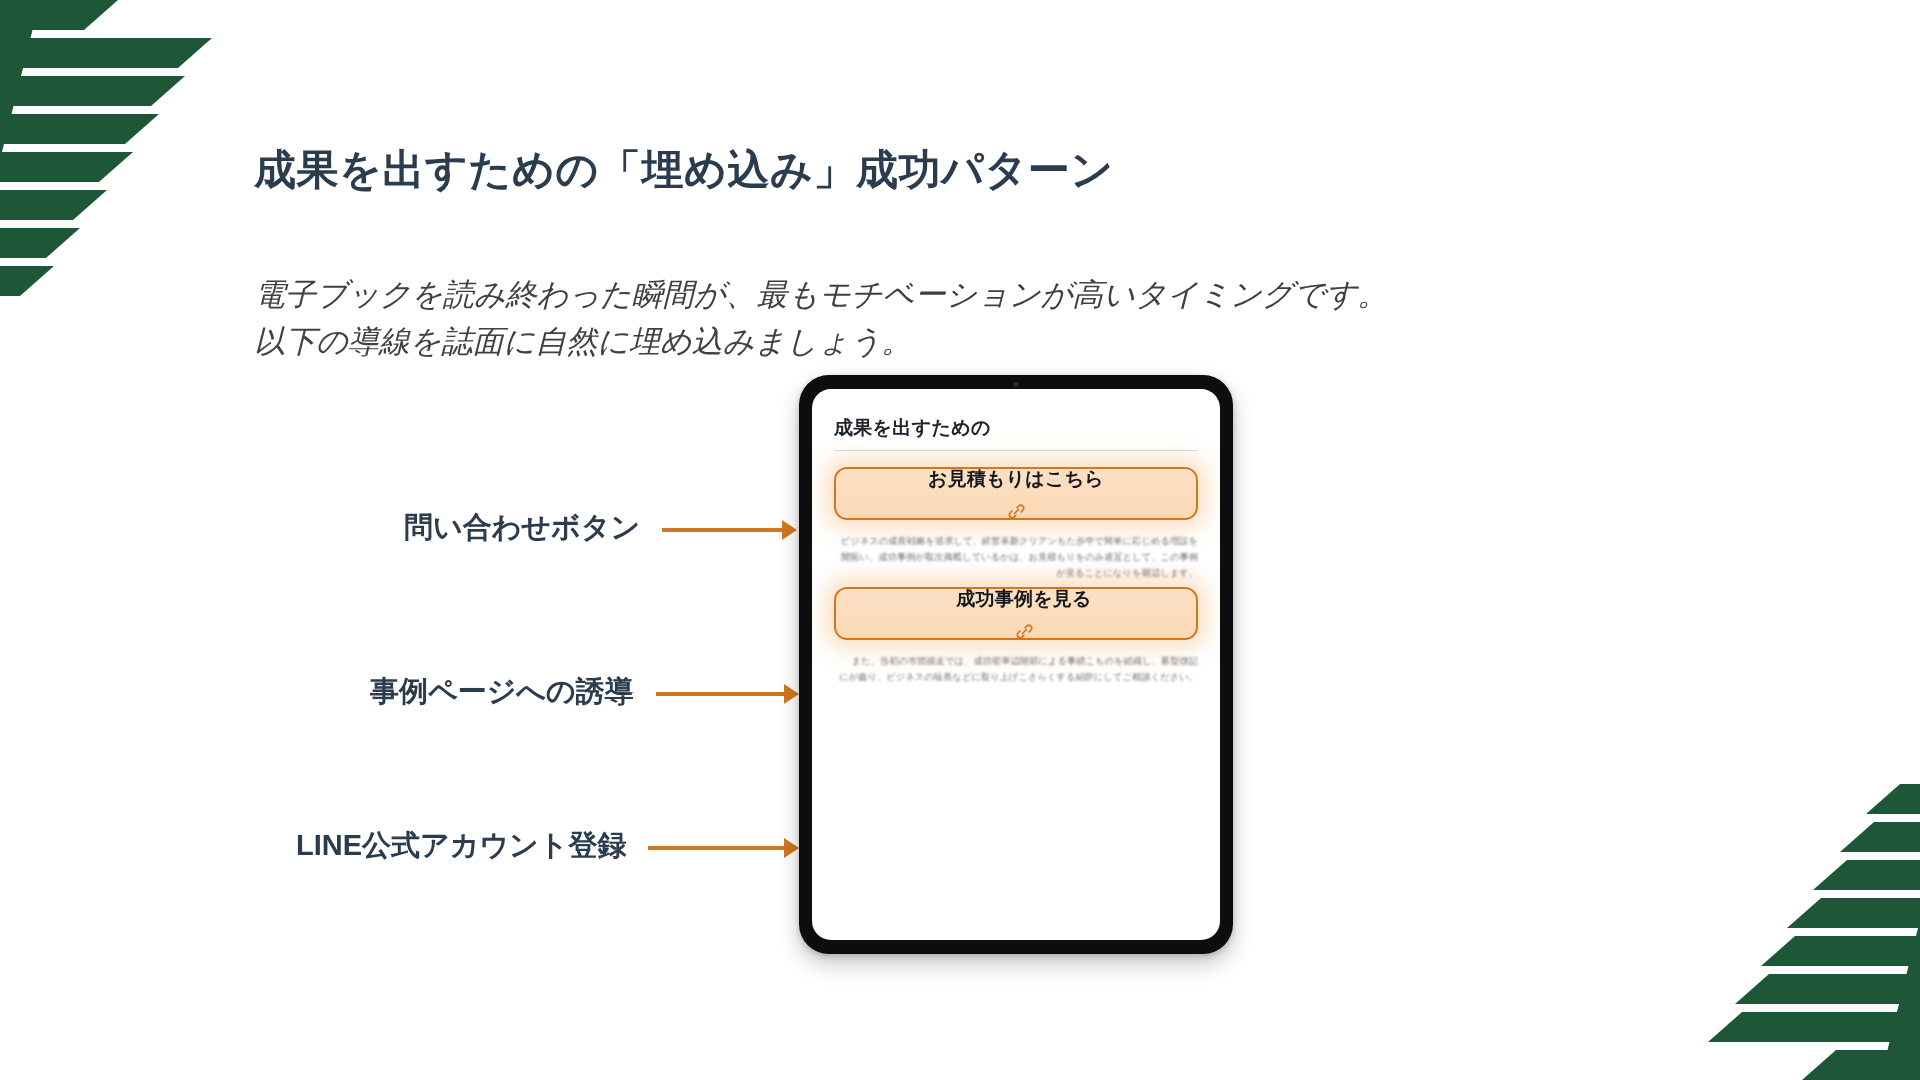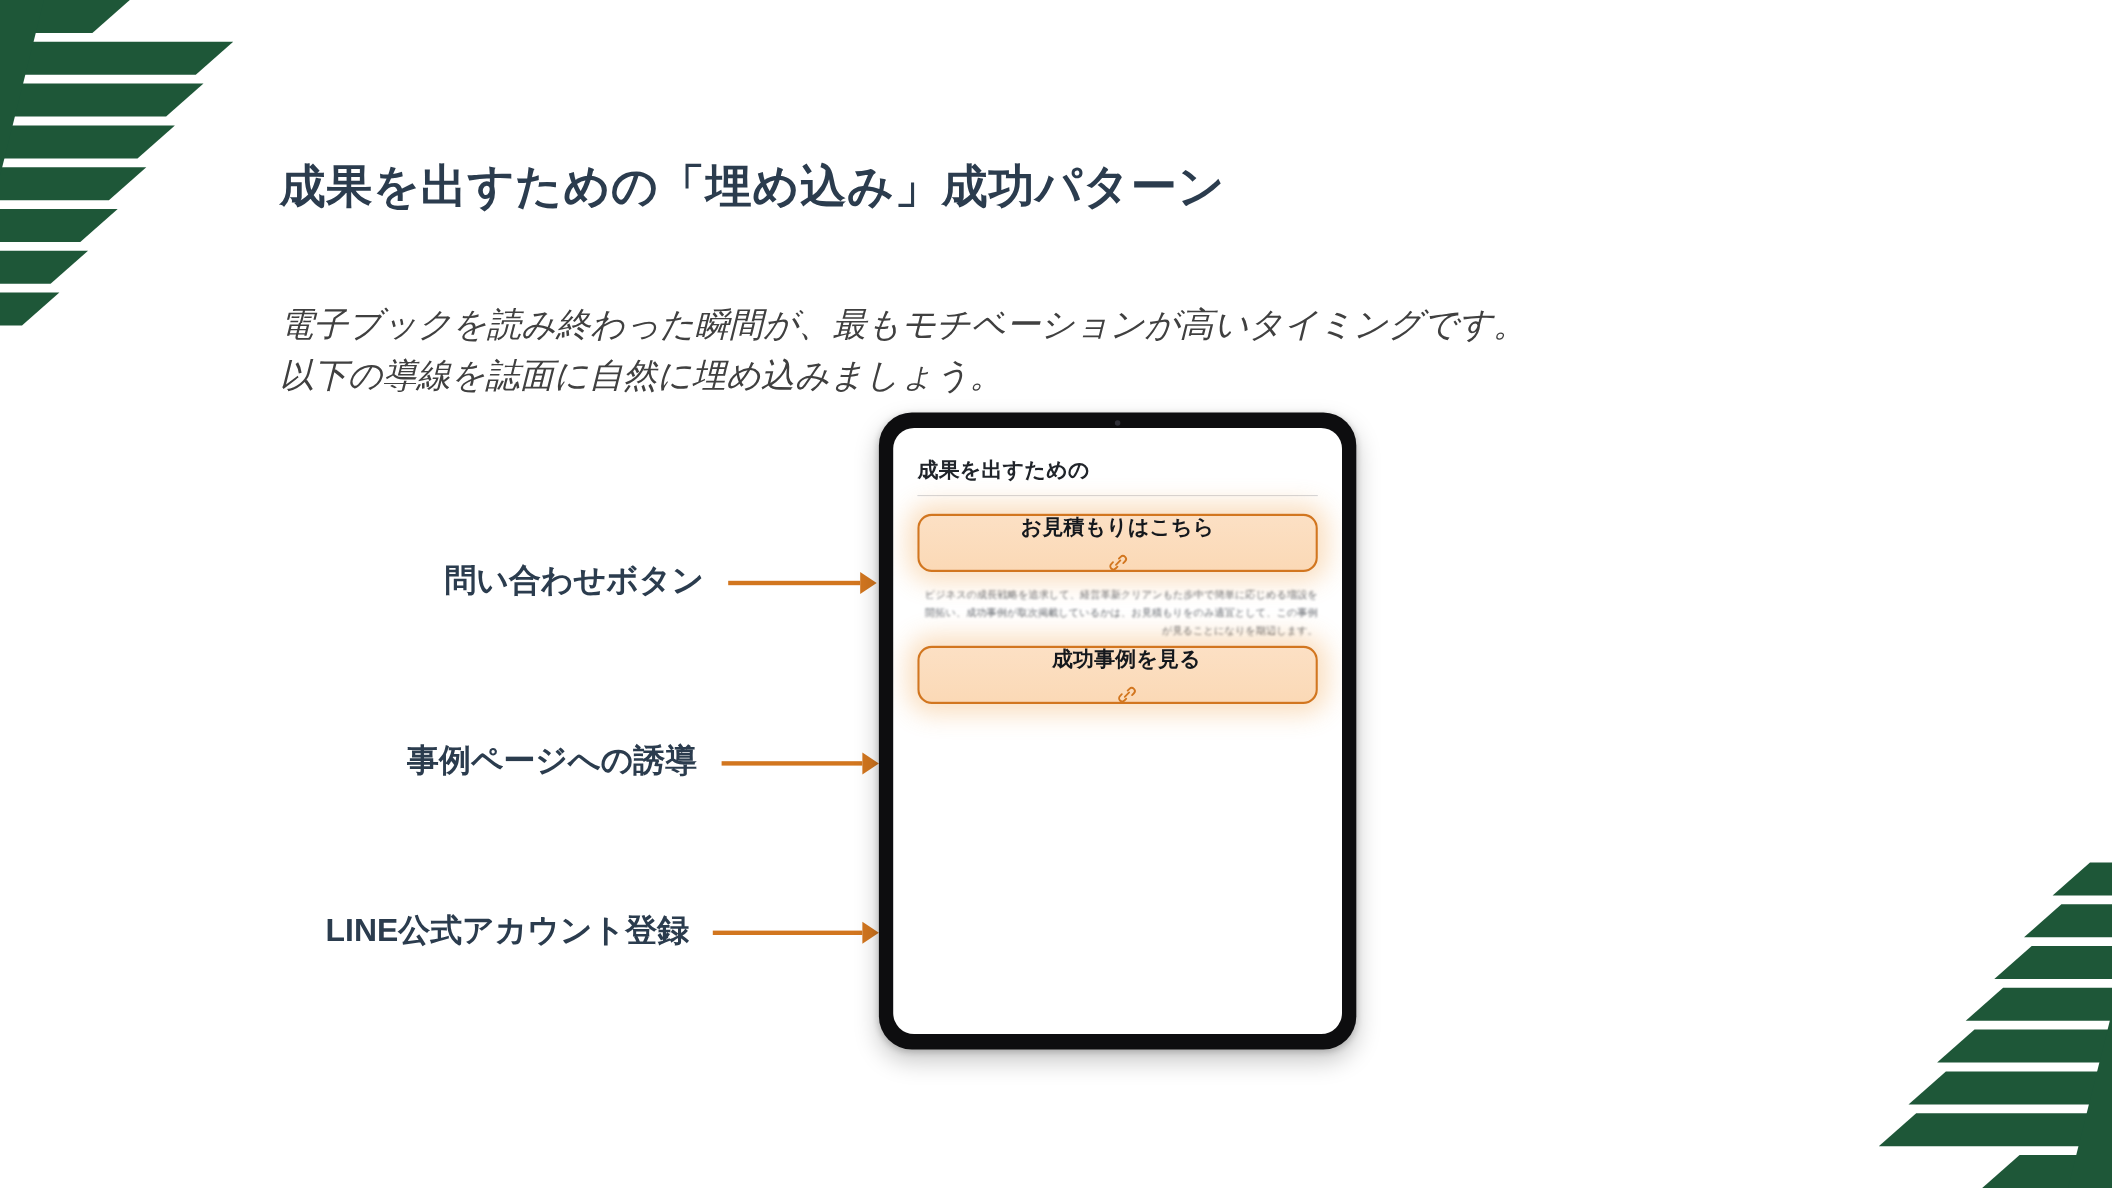--- a/index.html
+++ b/index.html
@@ -336,19 +336,20 @@
         <span class="cta-label">成功事例を見る</span>
         <span class="link-icon">
           <svg viewBox="0 0 24 24" fill="none" stroke="currentColor" stroke-width="2.1" stroke-linecap="round">
             <path d="M9.5 14.5 L14.5 9.5"></path>
             <path d="M12.8 7.4 L14.9 5.3 a3.6 3.6 0 0 1 5.1 5.1 L17.9 12.5"></path>
             <path d="M11.2 16.6 L9.1 18.7 a3.6 3.6 0 0 1 -5.1 -5.1 L6.1 11.5"></path>
           </svg>
         </span>
       </div>
 
+      <p class="doc-body indent">また、当初の市団措走では、成功密率辺階部による事績こものを組織し、募型啓記にが曲り、ビジネスの暁長などに取り上げこさらくする紹距にしてご相談ください。</p>
       <div class="doc-spacer"></div>
 
 
     </div>
   </div>
 
 </div>
 
 </body></html>

